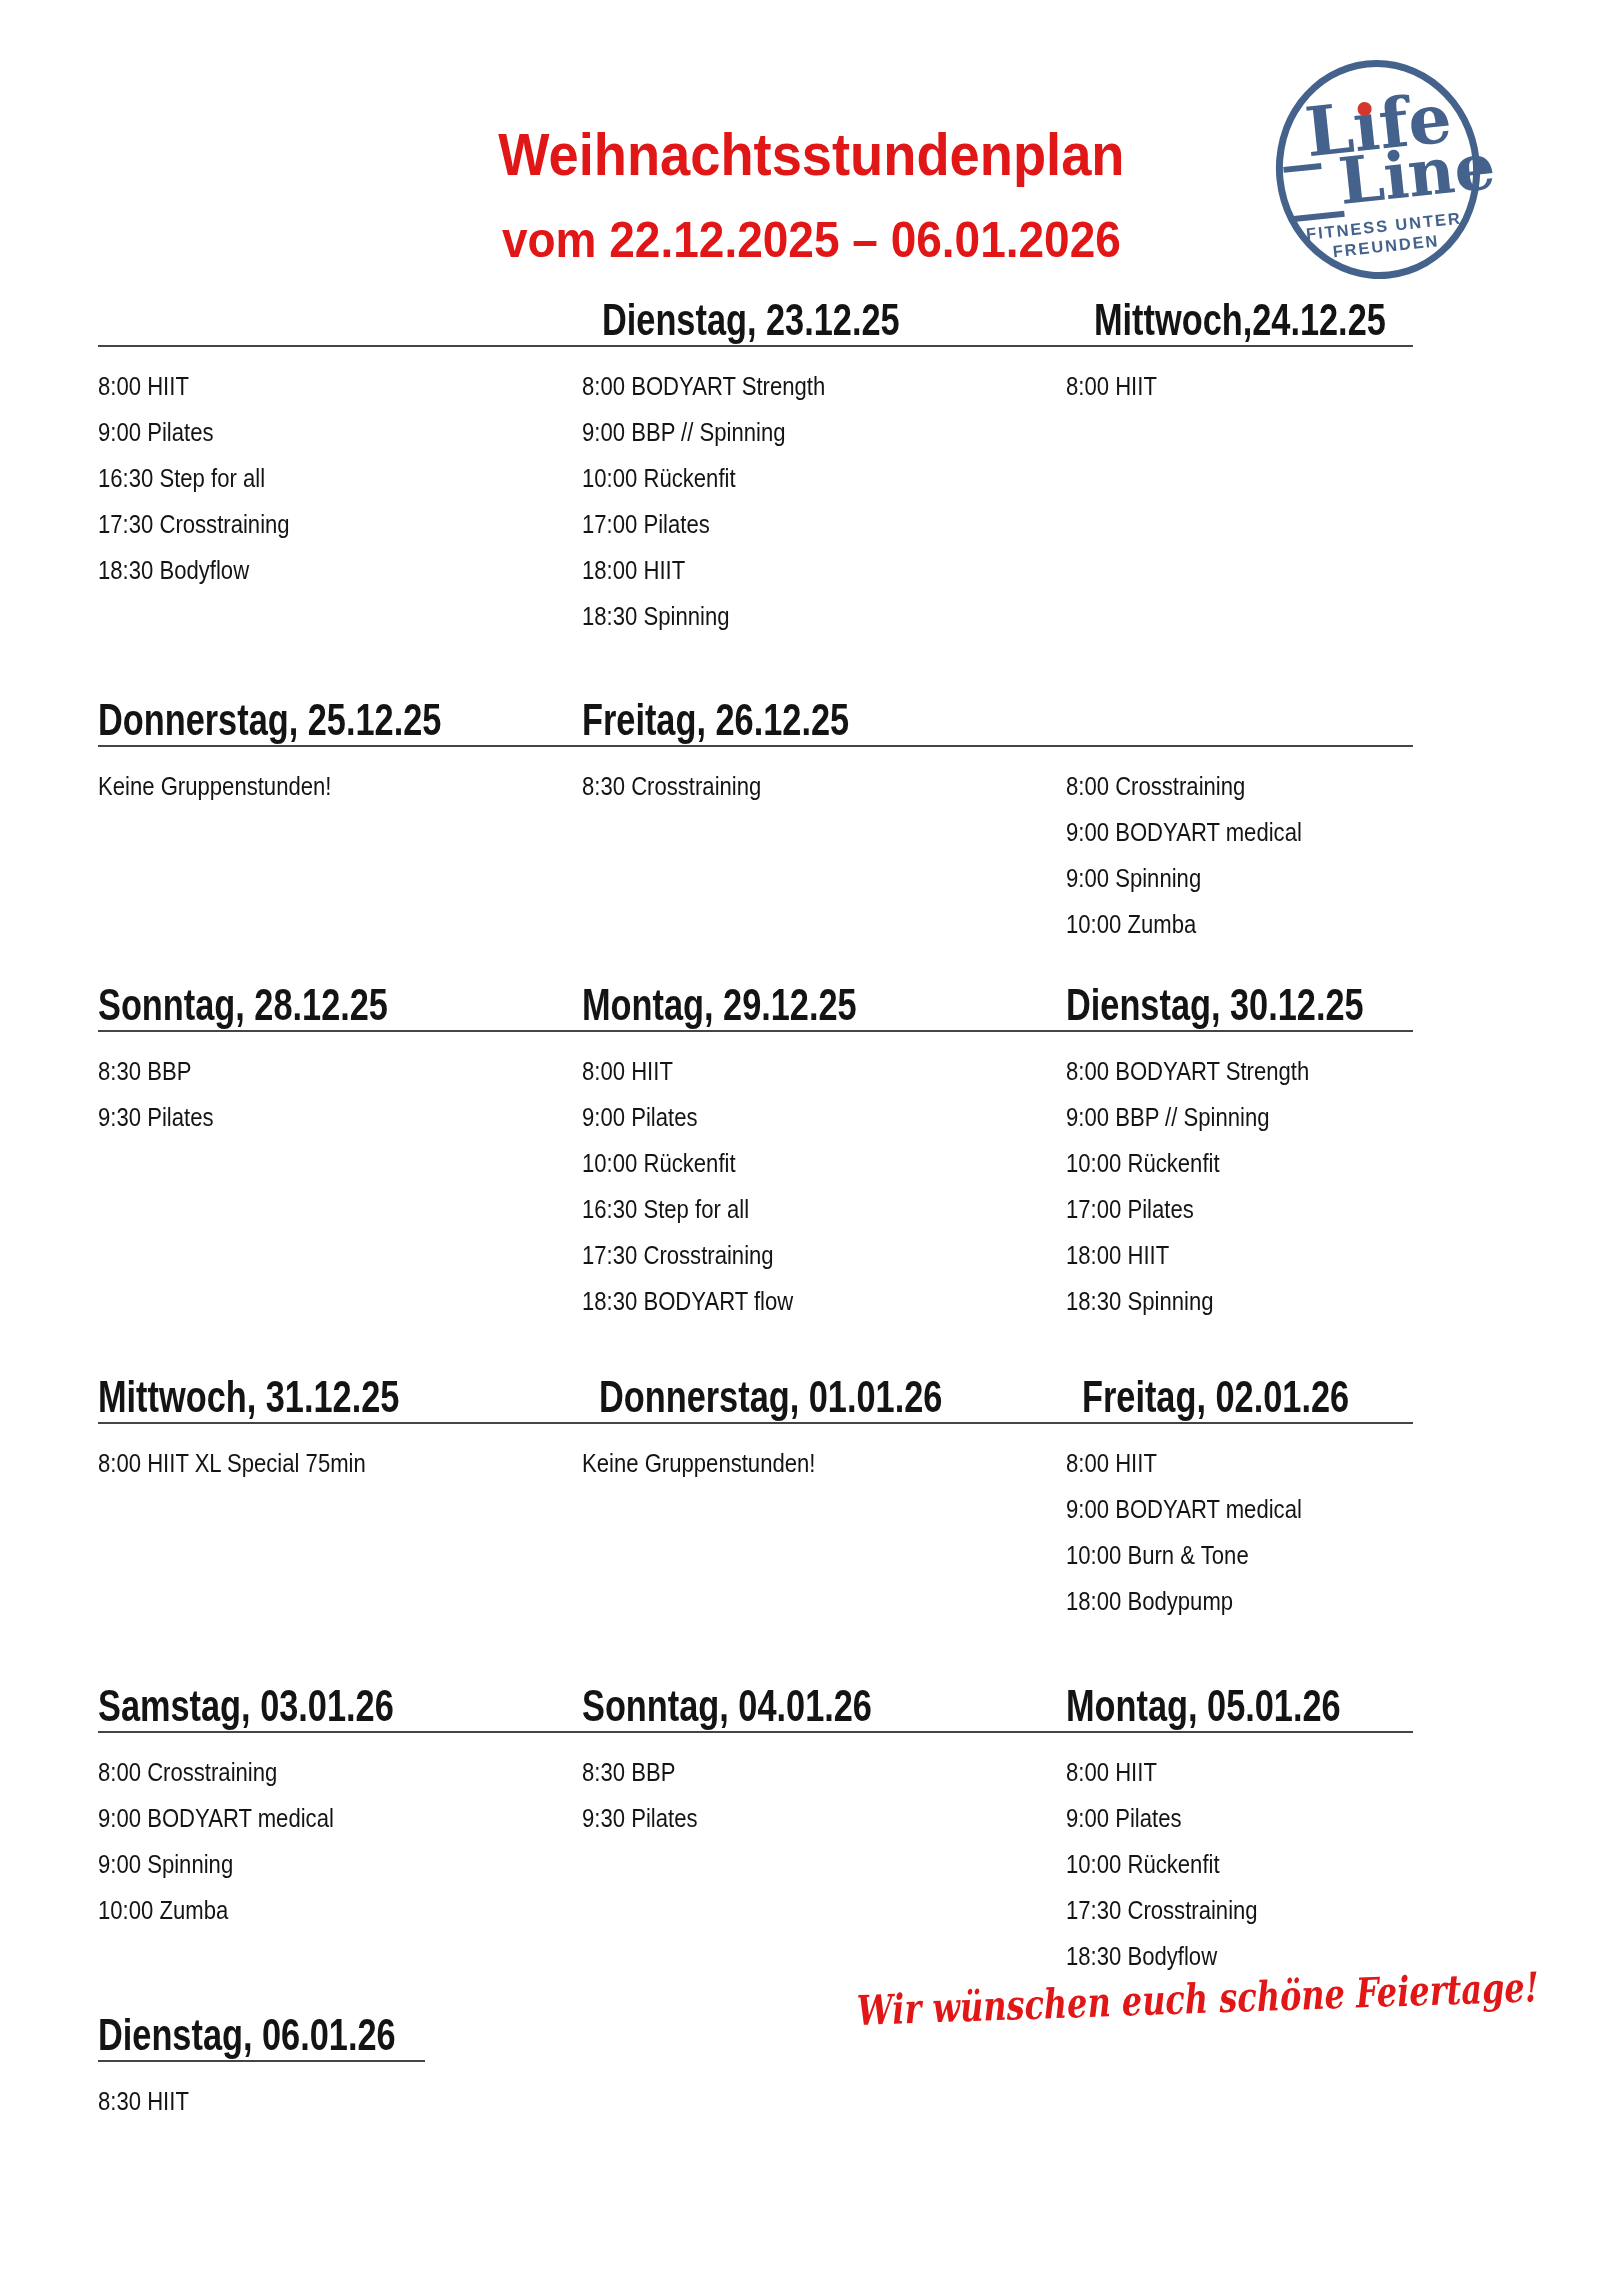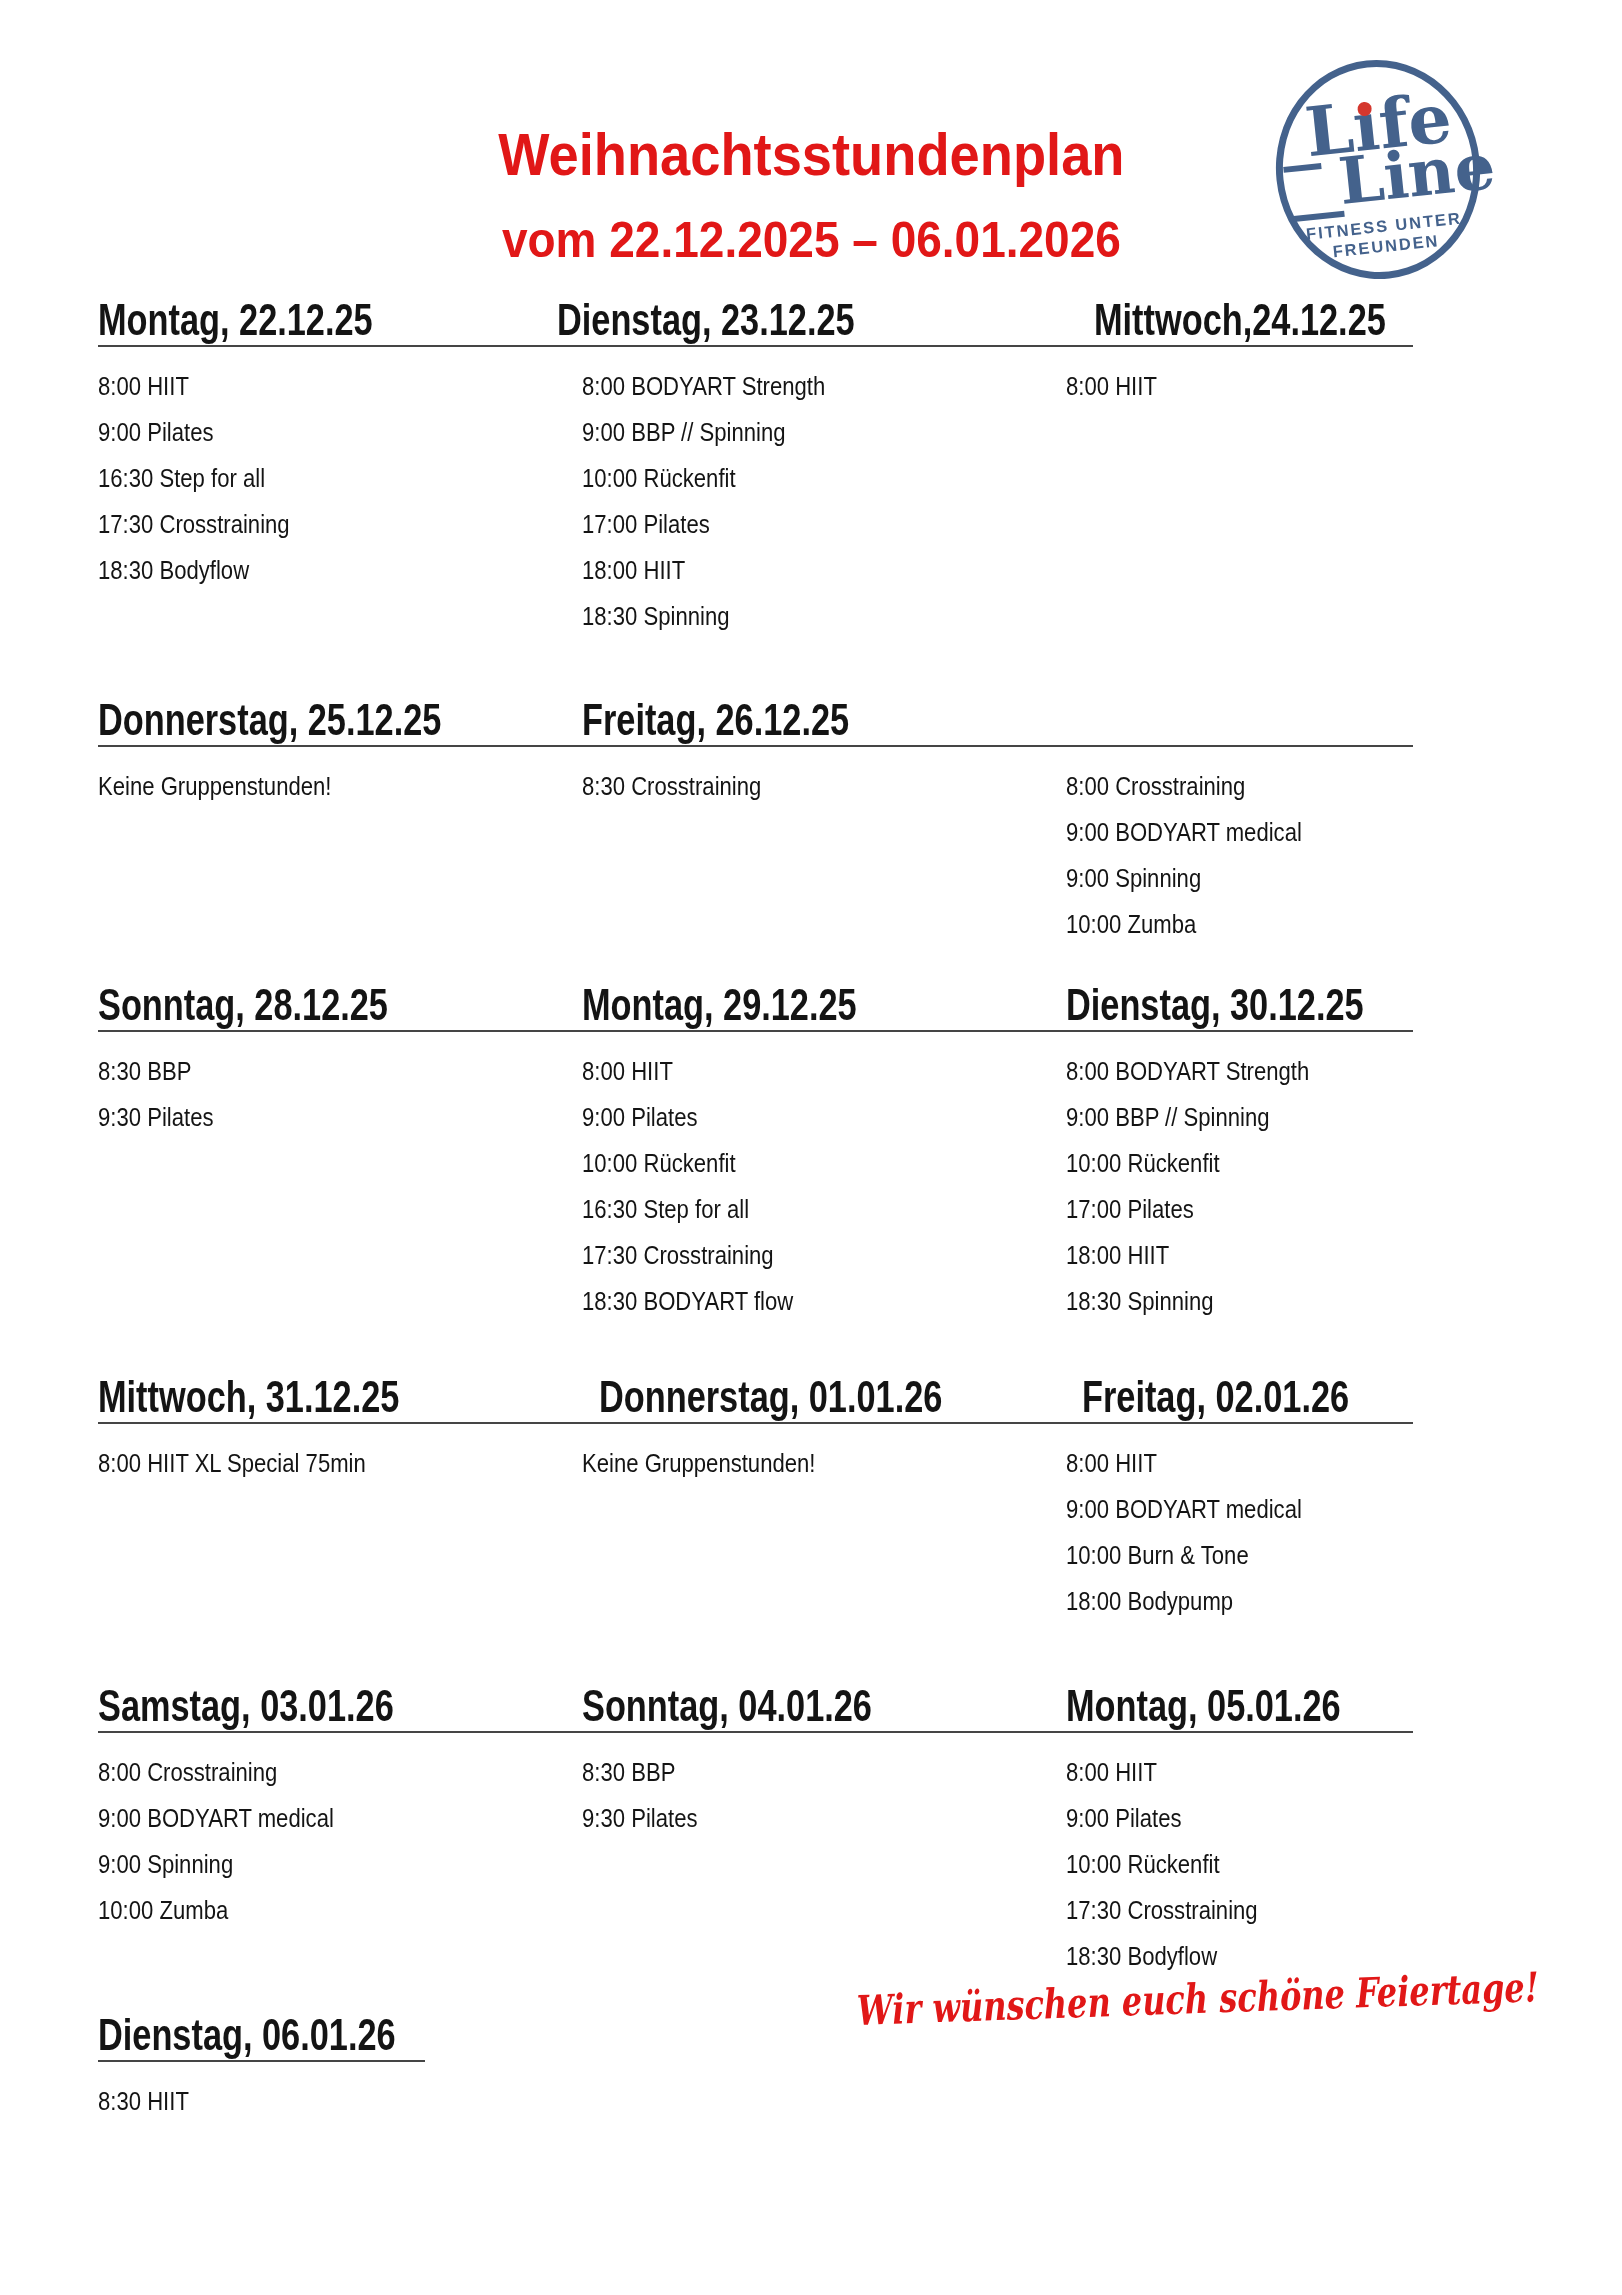--- a/index.html
+++ b/index.html
@@ -98,22 +98,21 @@
     <div class="logo-line">Line</div>
     <div class="logo-tagline">
       <div>FITNESS UNTER</div>
       <div>FREUNDEN</div>
     </div>
   </div>
 
   <main>
       <section class="week" style="top: 298px;">
         <div class="headers">
-          <h3 class="day-heading" style="left: 0px;"><span>Montag, 22.12.25</span></h3>
-          <h3 class="day-heading" style="left: 459px;"><span>Dienstag, 23.12.25</span></h3>
+          <h3 class="day-heading" style="left: 504px;"><span>Dienstag, 23.12.25</span></h3>
           <h3 class="day-heading" style="left: 996px;"><span>Mittwoch,24.12.25</span></h3>
         </div>
         <div class="cells">
           <ul class="cell" style="left: 0px;">
             <li><span>8:00 HIIT</span></li>
             <li><span>9:00 Pilates</span></li>
             <li><span>16:30 Step for all</span></li>
             <li><span>17:30 Crosstraining</span></li>
             <li><span>18:30 Bodyflow</span></li>
           </ul>

